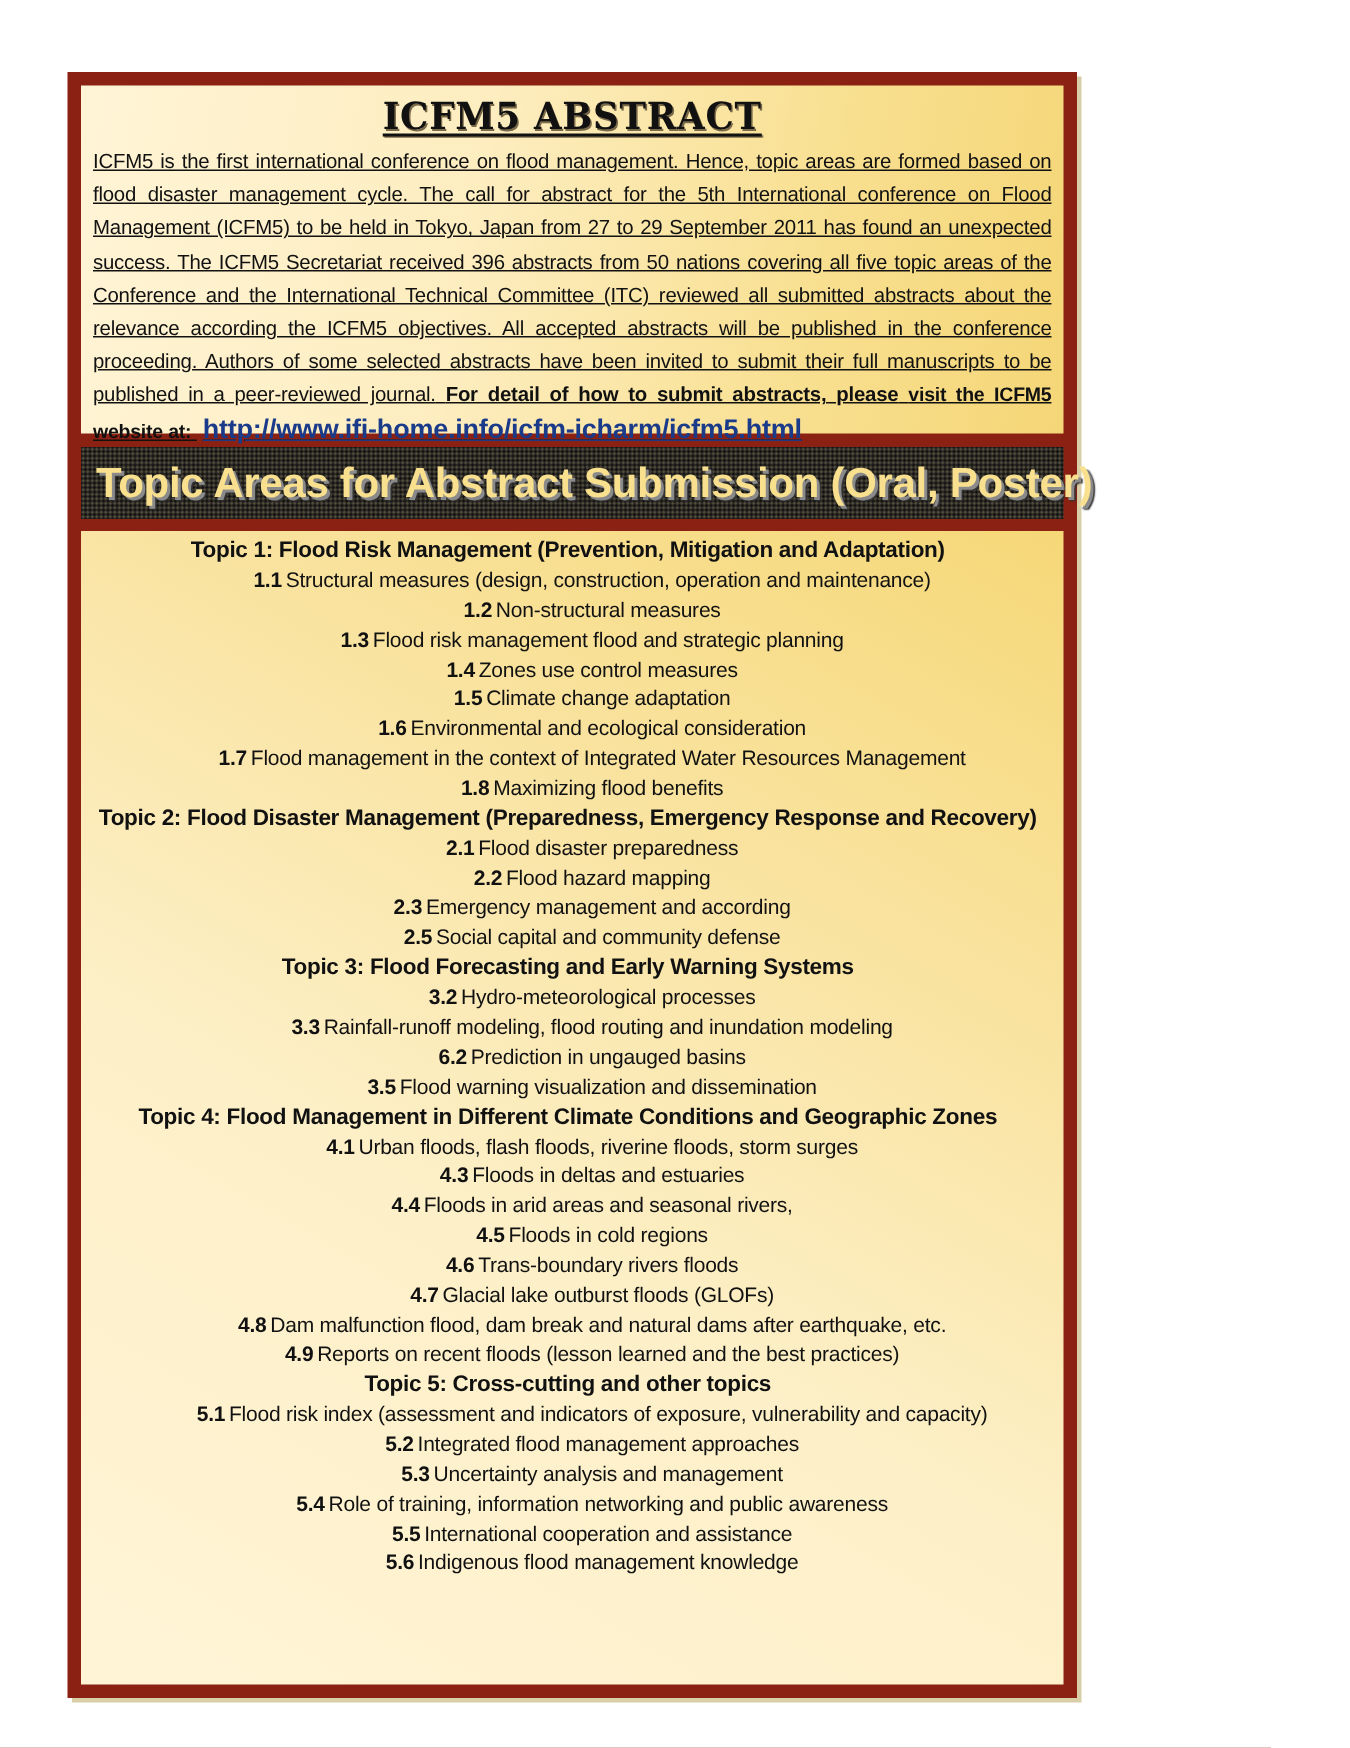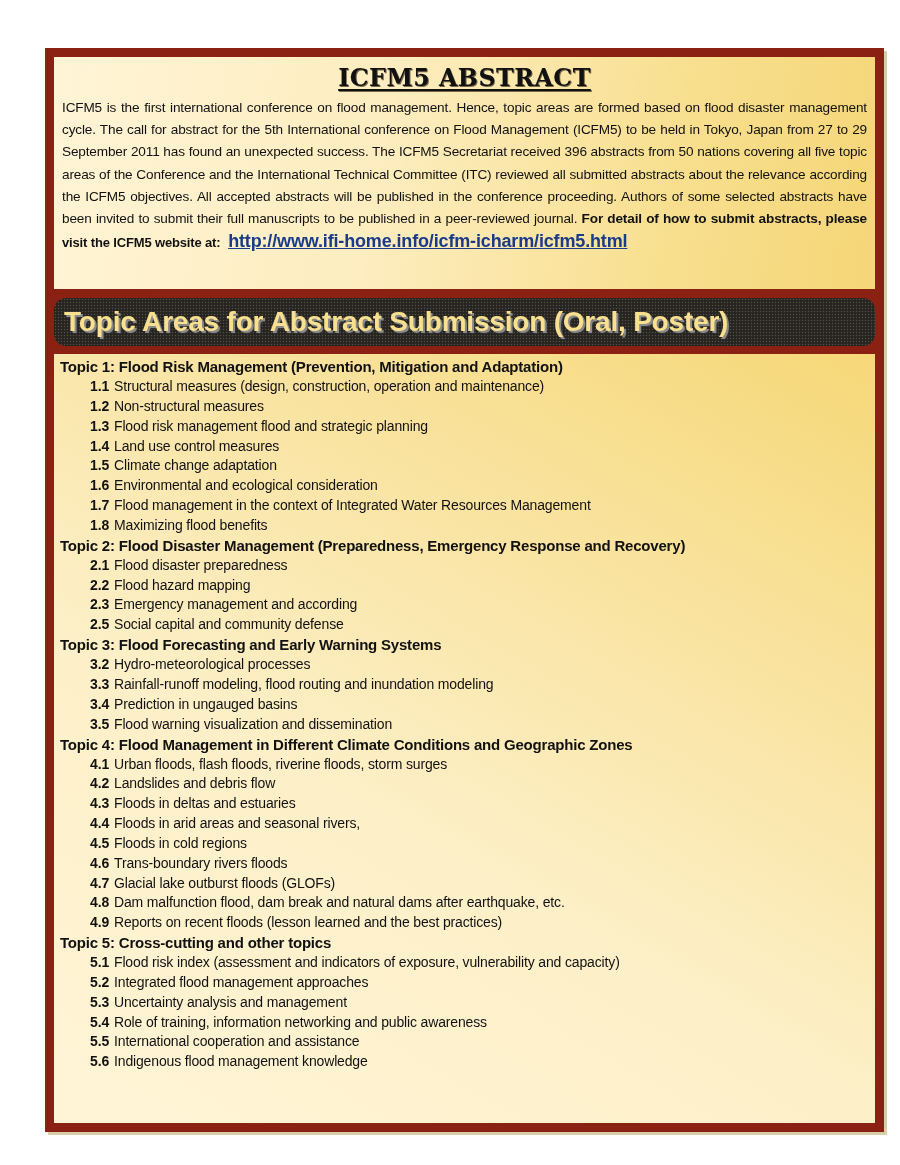--- a/index.html
+++ b/index.html
@@ -11,21 +11,21 @@
     width: 900px;
     height: 1165px;
     position: relative;
     overflow: hidden;
     font-family: "Liberation Sans", "DejaVu Sans", sans-serif;
   }
   .frame {
     position: absolute;
     left: 45px;
     top: 48px;
-    width: 839px;
+    width: 673px;
     height: 1084px;
     background: #8b2113;
     box-shadow: 3px 3px 0 #d8cfa8;
     box-sizing: border-box;
   }
   .abstract-panel {
     position: absolute;
     left: 9px;
     top: 9px;
     right: 9px;
@@ -77,41 +77,41 @@
     top: 250px;
     height: 48px;
     background-color: #2c2a26;
     background-image:
       radial-gradient(circle, rgba(120,110,80,0.55) 0.7px, transparent 0.9px),
       radial-gradient(circle, rgba(0,0,0,0.6) 0.7px, transparent 0.9px);
     background-size: 3px 3px, 3px 3px;
     background-position: 0 0, 1.5px 1.5px;
     box-sizing: border-box;
     padding-left: 10px;
-    border-radius: 12px;
   }
   .banner-title {
     font-family: "Liberation Sans", "DejaVu Sans", sans-serif;
     font-weight: bold;
     font-size: 28px;
     line-height: 48px;
     color: #f8e08e;
     text-shadow: 2px 2px 0 #8a8a8a, 3px 3px 1px #333;
     white-space: nowrap;
     letter-spacing: -0.2px;
   }
   .topics-panel {
     position: absolute;
     left: 9px;
     right: 9px;
     top: 306px;
     bottom: 9px;
     background: linear-gradient(210deg, #f6d878 0%, #f9e3a0 30%, #fdf0c8 60%, #fff4d6 100%);
     box-sizing: border-box;
     padding: 3px 12px 0 6px;
+    text-align: center;
   }
   .topic {
     margin: 0;
   }
   .topic-heading {
     font-weight: bold;
     font-size: 15px;
     line-height: 20px;
     color: #111;
     white-space: nowrap;
@@ -131,63 +131,62 @@
     font-weight: bold;
   }
 </style>
 </head>
 <body>
 
 <div class="frame">
 
   <section class="abstract-panel">
     <h1 class="abstract-title">ICFM5 ABSTRACT</h1>
-    <p class="abstract-body" style="margin:0;">
+    <p class="abstract-body" style="margin:0;text-decoration:underline;">
       <span>ICFM5 is the first international conference on flood management. Hence, topic areas are formed based on flood disaster management cycle. The call for abstract for the 5th International conference on Flood Management (ICFM5) to be held in Tokyo, Japan from 27 to 29 September 2011 has found an unexpected success. The ICFM5 Secretariat received 396 abstracts from 50 nations covering all five topic areas of the Conference and the International Technical Committee (ITC) reviewed all submitted abstracts about the relevance according the ICFM5 objectives. All accepted abstracts will be published in the conference proceeding. Authors of some selected abstracts have been invited to submit their full manuscripts to be published in a peer-reviewed journal.</span>
       <span class="bold">For detail of how to submit abstracts, please</span>
       <span class="cta2">visit the ICFM5 website at:</span>
       <a href="#">http://www.ifi-home.info/icfm-icharm/icfm5.html</a>
     </p>
   </section>
 
   <div class="banner">
     <div class="banner-title">Topic Areas for Abstract Submission (Oral, Poster)</div>
   </div>
 
   <section class="topics-panel">
     <div id="topics-list">
         <div class="topic">
           <div class="topic-heading">Topic 1: Flood Risk Management (Prevention, Mitigation and Adaptation)</div>
           <div class="subtopic"><span class="num">1.1</span><span class="label">Structural measures (design, construction, operation and maintenance)</span></div>
           <div class="subtopic"><span class="num">1.2</span><span class="label">Non-structural measures</span></div>
           <div class="subtopic"><span class="num">1.3</span><span class="label">Flood risk management flood and strategic planning</span></div>
-          <div class="subtopic"><span class="num">1.4</span><span class="label">Land use control measures</span></div>
+          <div class="subtopic"><span class="num">1.4</span><span class="label">Zones use control measures</span></div>
           <div class="subtopic"><span class="num">1.5</span><span class="label">Climate change adaptation</span></div>
           <div class="subtopic"><span class="num">1.6</span><span class="label">Environmental and ecological consideration</span></div>
           <div class="subtopic"><span class="num">1.7</span><span class="label">Flood management in the context of Integrated Water Resources Management</span></div>
           <div class="subtopic"><span class="num">1.8</span><span class="label">Maximizing flood benefits</span></div>
         </div>
         <div class="topic">
           <div class="topic-heading">Topic 2: Flood Disaster Management (Preparedness, Emergency Response and Recovery)</div>
           <div class="subtopic"><span class="num">2.1</span><span class="label">Flood disaster preparedness</span></div>
           <div class="subtopic"><span class="num">2.2</span><span class="label">Flood hazard mapping</span></div>
           <div class="subtopic"><span class="num">2.3</span><span class="label">Emergency management and according</span></div>
           <div class="subtopic"><span class="num">2.5</span><span class="label">Social capital and community defense</span></div>
         </div>
         <div class="topic">
           <div class="topic-heading">Topic 3: Flood Forecasting and Early Warning Systems</div>
           <div class="subtopic"><span class="num">3.2</span><span class="label">Hydro-meteorological processes</span></div>
           <div class="subtopic"><span class="num">3.3</span><span class="label">Rainfall-runoff modeling, flood routing and inundation modeling</span></div>
-          <div class="subtopic"><span class="num">3.4</span><span class="label">Prediction in ungauged basins</span></div>
+          <div class="subtopic"><span class="num">6.2</span><span class="label">Prediction in ungauged basins</span></div>
           <div class="subtopic"><span class="num">3.5</span><span class="label">Flood warning visualization and dissemination</span></div>
         </div>
         <div class="topic">
           <div class="topic-heading">Topic 4: Flood Management in Different Climate Conditions and Geographic Zones</div>
           <div class="subtopic"><span class="num">4.1</span><span class="label">Urban floods, flash floods, riverine floods, storm surges</span></div>
-          <div class="subtopic"><span class="num">4.2</span><span class="label">Landslides and debris flow</span></div>
           <div class="subtopic"><span class="num">4.3</span><span class="label">Floods in deltas and estuaries</span></div>
           <div class="subtopic"><span class="num">4.4</span><span class="label">Floods in arid areas and seasonal rivers,</span></div>
           <div class="subtopic"><span class="num">4.5</span><span class="label">Floods in cold regions</span></div>
           <div class="subtopic"><span class="num">4.6</span><span class="label">Trans-boundary rivers floods</span></div>
           <div class="subtopic"><span class="num">4.7</span><span class="label">Glacial lake outburst floods (GLOFs)</span></div>
           <div class="subtopic"><span class="num">4.8</span><span class="label">Dam malfunction flood, dam break and natural dams after earthquake, etc.</span></div>
           <div class="subtopic"><span class="num">4.9</span><span class="label">Reports on recent floods (lesson learned and the best practices)</span></div>
         </div>
         <div class="topic">
           <div class="topic-heading">Topic 5: Cross-cutting and other topics</div>

